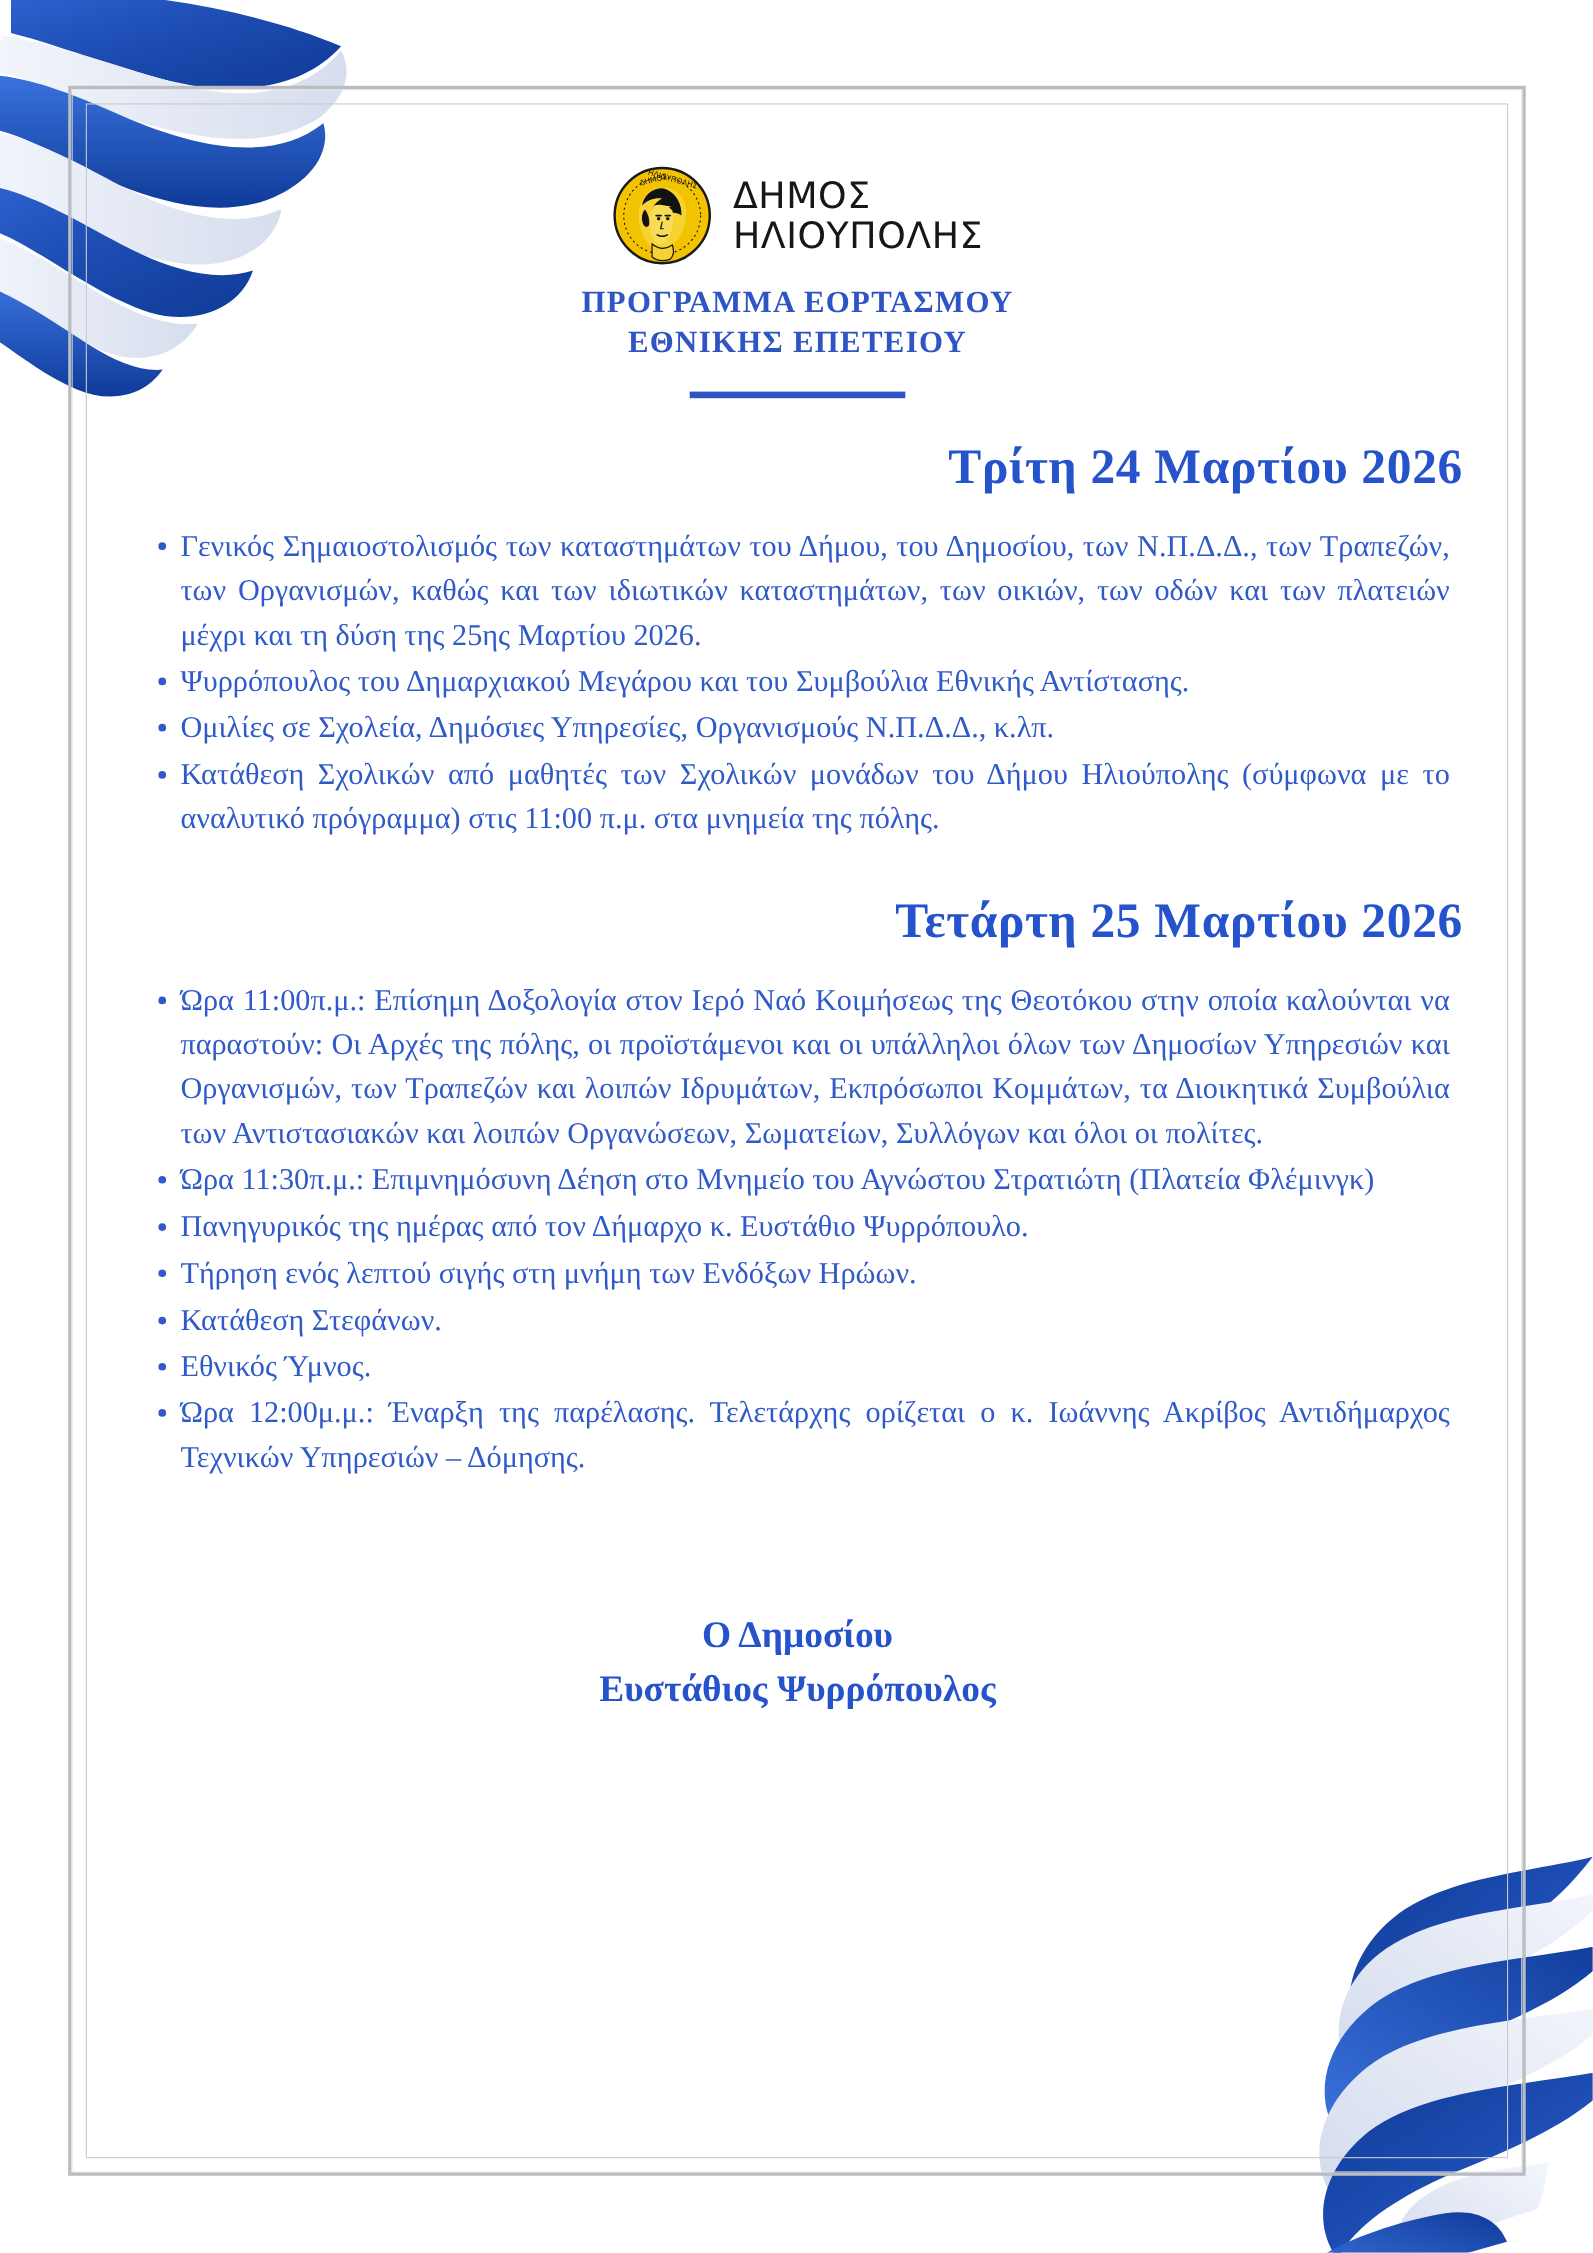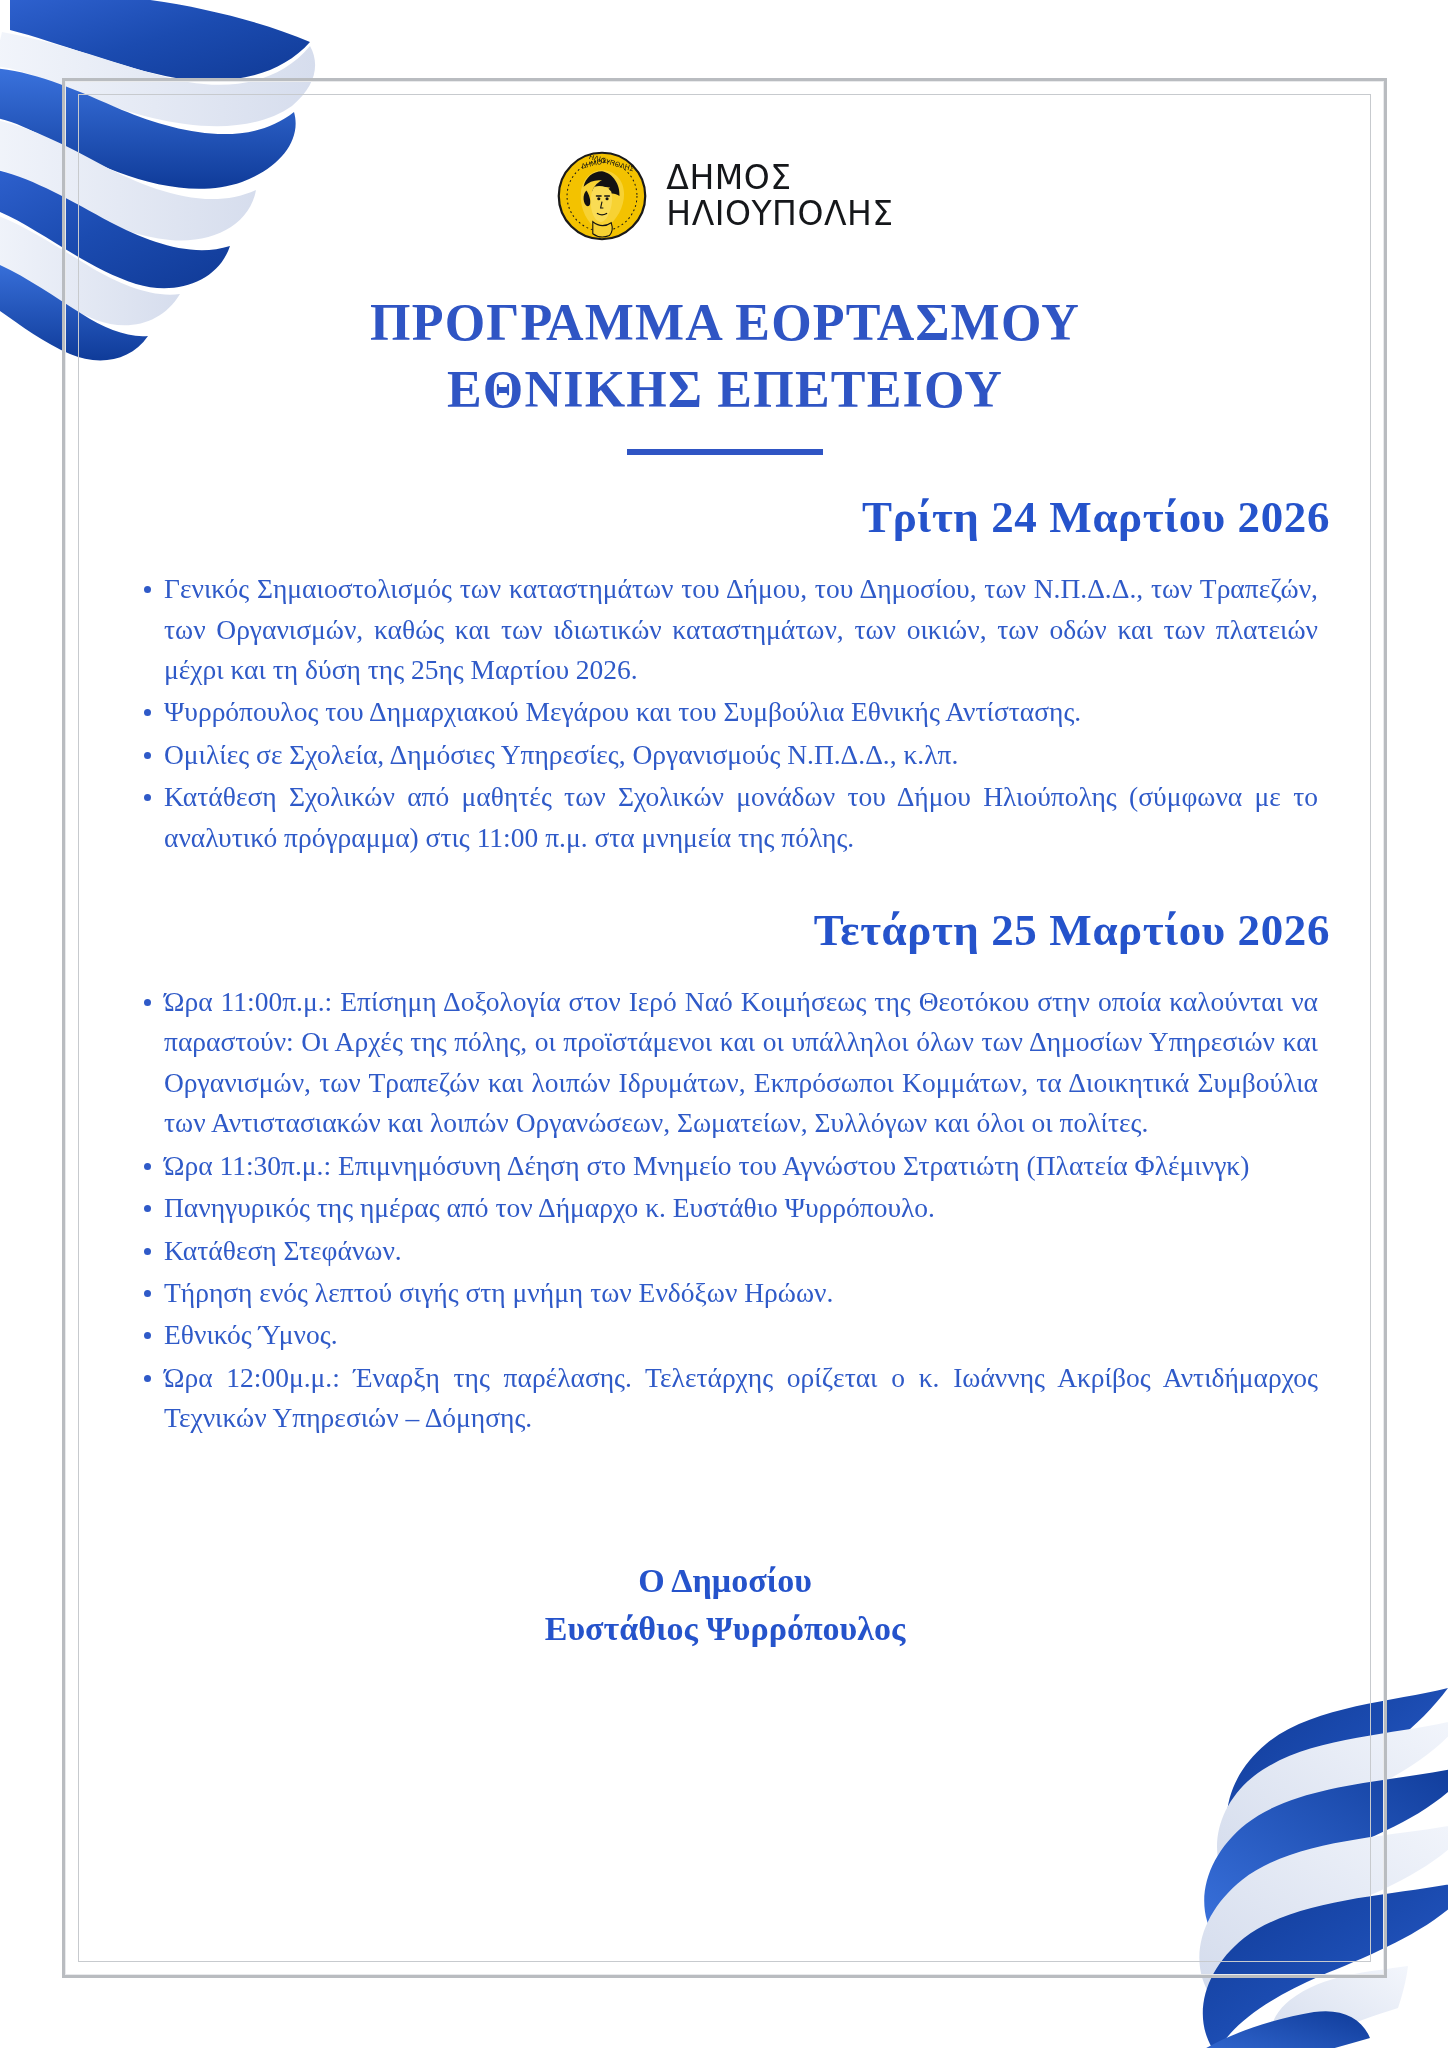--- a/index.html
+++ b/index.html
@@ -58,24 +58,24 @@
     color: #15171a;
     letter-spacing: 0.5px;
     font-weight: 400;
   }
 
   
   .main-title {
     text-align: center;
     color: #2f55c4;
     font-weight: bold;
-    font-size: 52px;
+    font-size: 28px;
     line-height: 1.28;
     letter-spacing: 1.2px;
-    margin-top: 48px;
+    margin-top: 16px;
   }
   .rule {
     width: 196px; height: 6px;
     background: #2f55c4;
     margin: 26px auto 0 auto;
   }
   .date-head {
     text-align: right;
     color: #2553cb;
     font-weight: bold;
@@ -218,22 +218,22 @@
         <li><b>Ψυρρόπουλος</b><span> του Δημαρχιακού Μεγάρου και του Συμβούλια Εθνικής Αντίστασης.</span></li>
         <li><b>Ομιλίες</b><span> σε Σχολεία, Δημόσιες Υπηρεσίες, Οργανισμούς Ν.Π.Δ.Δ., κ.λπ.</span></li>
         <li><b>Κατάθεση Σχολικών</b><span> από μαθητές των Σχολικών μονάδων του Δήμου Ηλιούπολης (σύμφωνα με το αναλυτικό πρόγραμμα) στις 11:00 π.μ. στα μνημεία της πόλης.</span></li>
       </ul>
 
     <div class="date-head second">Τετάρτη 25 Μαρτίου 2026</div>
     <ul class="items" id="list1">
         <li><b>Ώρα 11:00π.μ.: Επίσημη Δοξολογία</b><span> στον Ιερό Ναό Κοιμήσεως της Θεοτόκου στην οποία καλούνται να παραστούν: Οι Αρχές της πόλης, οι προϊστάμενοι και οι υπάλληλοι όλων των Δημοσίων Υπηρεσιών και Οργανισμών, των Τραπεζών και λοιπών Ιδρυμάτων, Εκπρόσωποι Κομμάτων, τα Διοικητικά Συμβούλια των Αντιστασιακών και λοιπών Οργανώσεων, Σωματείων, Συλλόγων και όλοι οι πολίτες.</span></li>
         <li><b>Ώρα 11:30π.μ.: Επιμνημόσυνη Δέηση</b><span> στο Μνημείο του Αγνώστου Στρατιώτη (Πλατεία Φλέμινγκ)</span></li>
         <li><span>Πανηγυρικός της ημέρας από τον Δήμαρχο κ. Ευστάθιο Ψυρρόπουλο.</span></li>
+        <li><span>Τήρηση  ενός λεπτού σιγής στη μνήμη των Ενδόξων Ηρώων.</span></li>
         <li><span>Κατάθεση Στεφάνων.</span></li>
-        <li><span>Τήρηση  ενός λεπτού σιγής στη μνήμη των Ενδόξων Ηρώων.</span></li>
         <li><span>Εθνικός Ύμνος.</span></li>
         <li><b>Ώρα 12:00μ.μ.: Έναρξη της παρέλασης.</b><span> Τελετάρχης ορίζεται ο κ. Ιωάννης Ακρίβος Αντιδήμαρχος Τεχνικών Υπηρεσιών – Δόμησης.</span></li>
       </ul>
 
     <div class="signature">
       <div>Ο Δημοσίου</div>
       <div>Ευστάθιος Ψυρρόπουλος</div>
     </div>
 
   </div>

